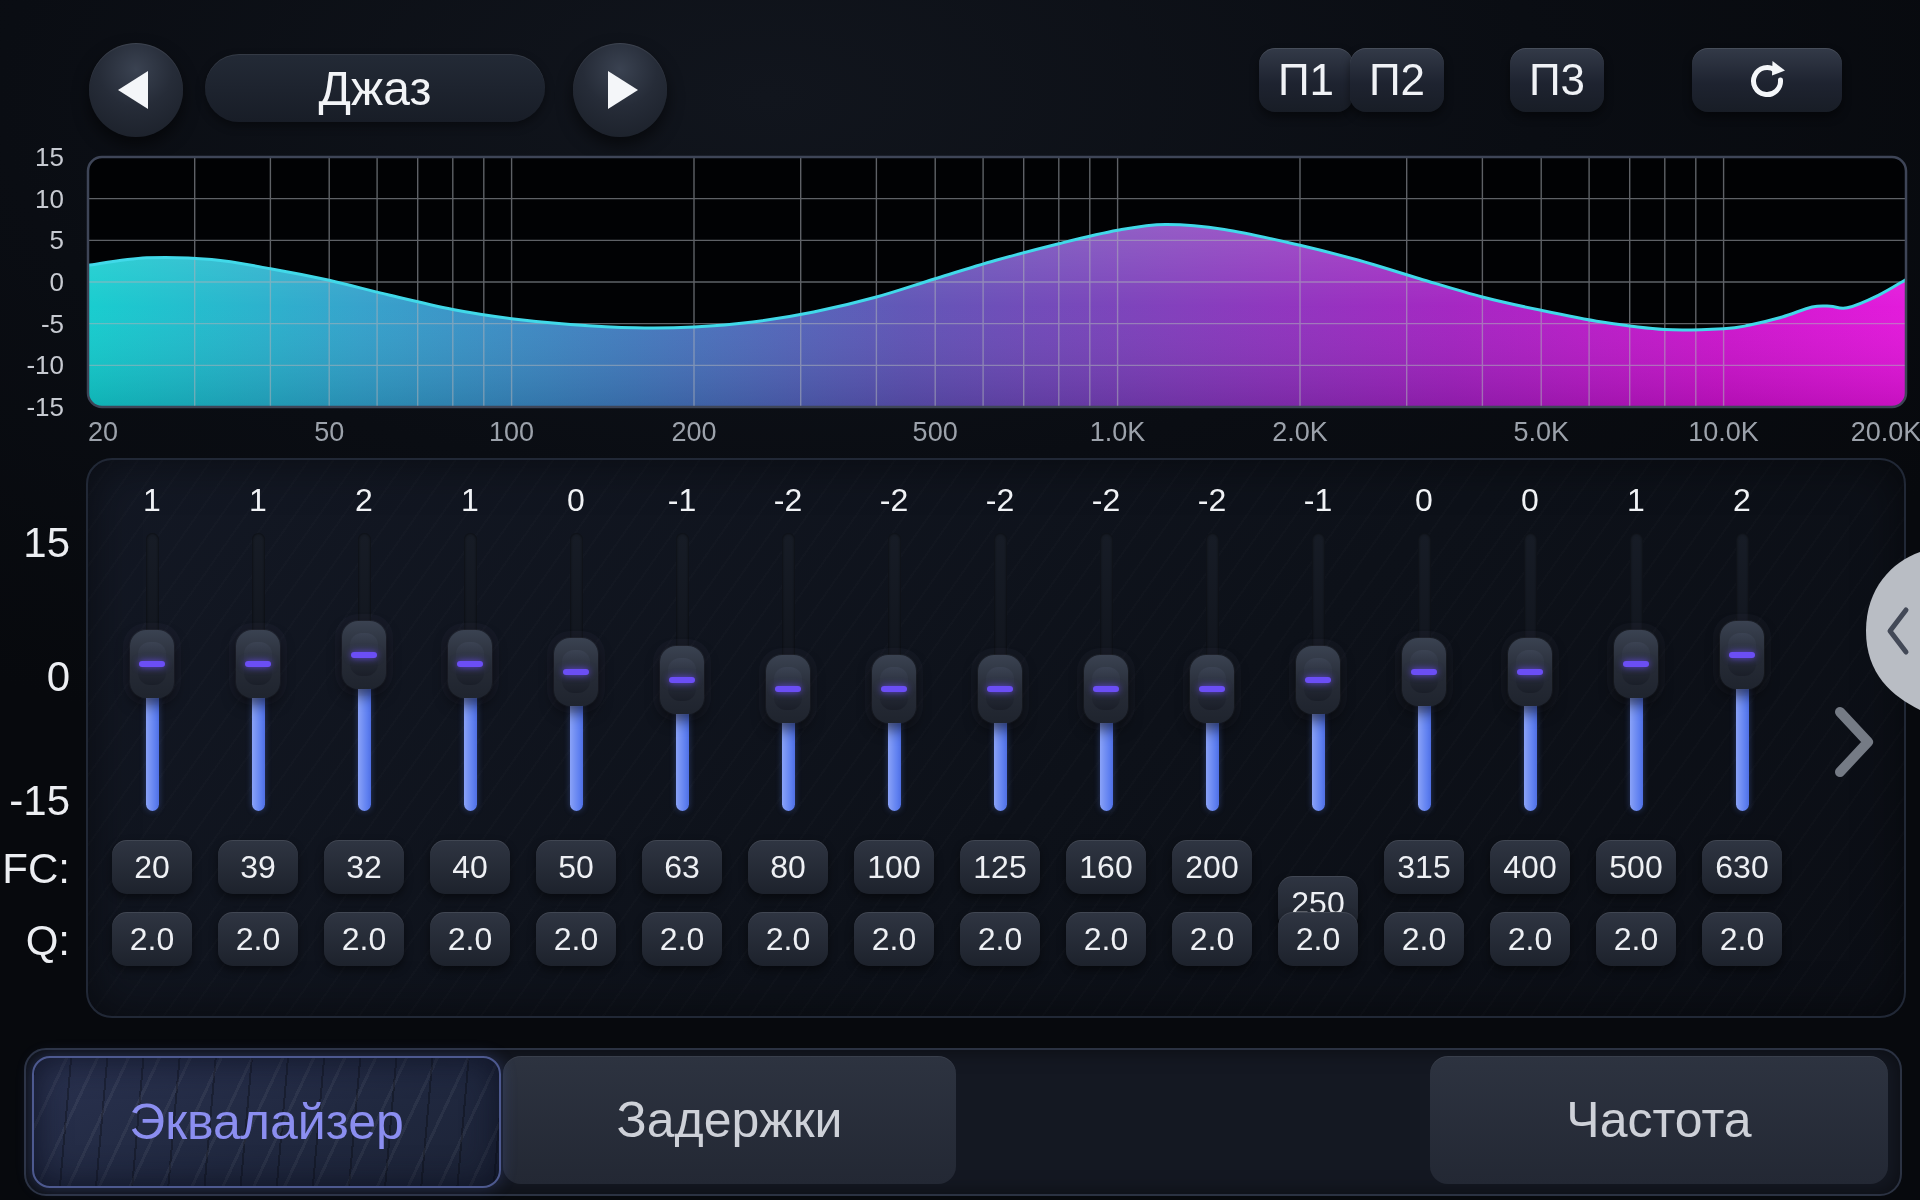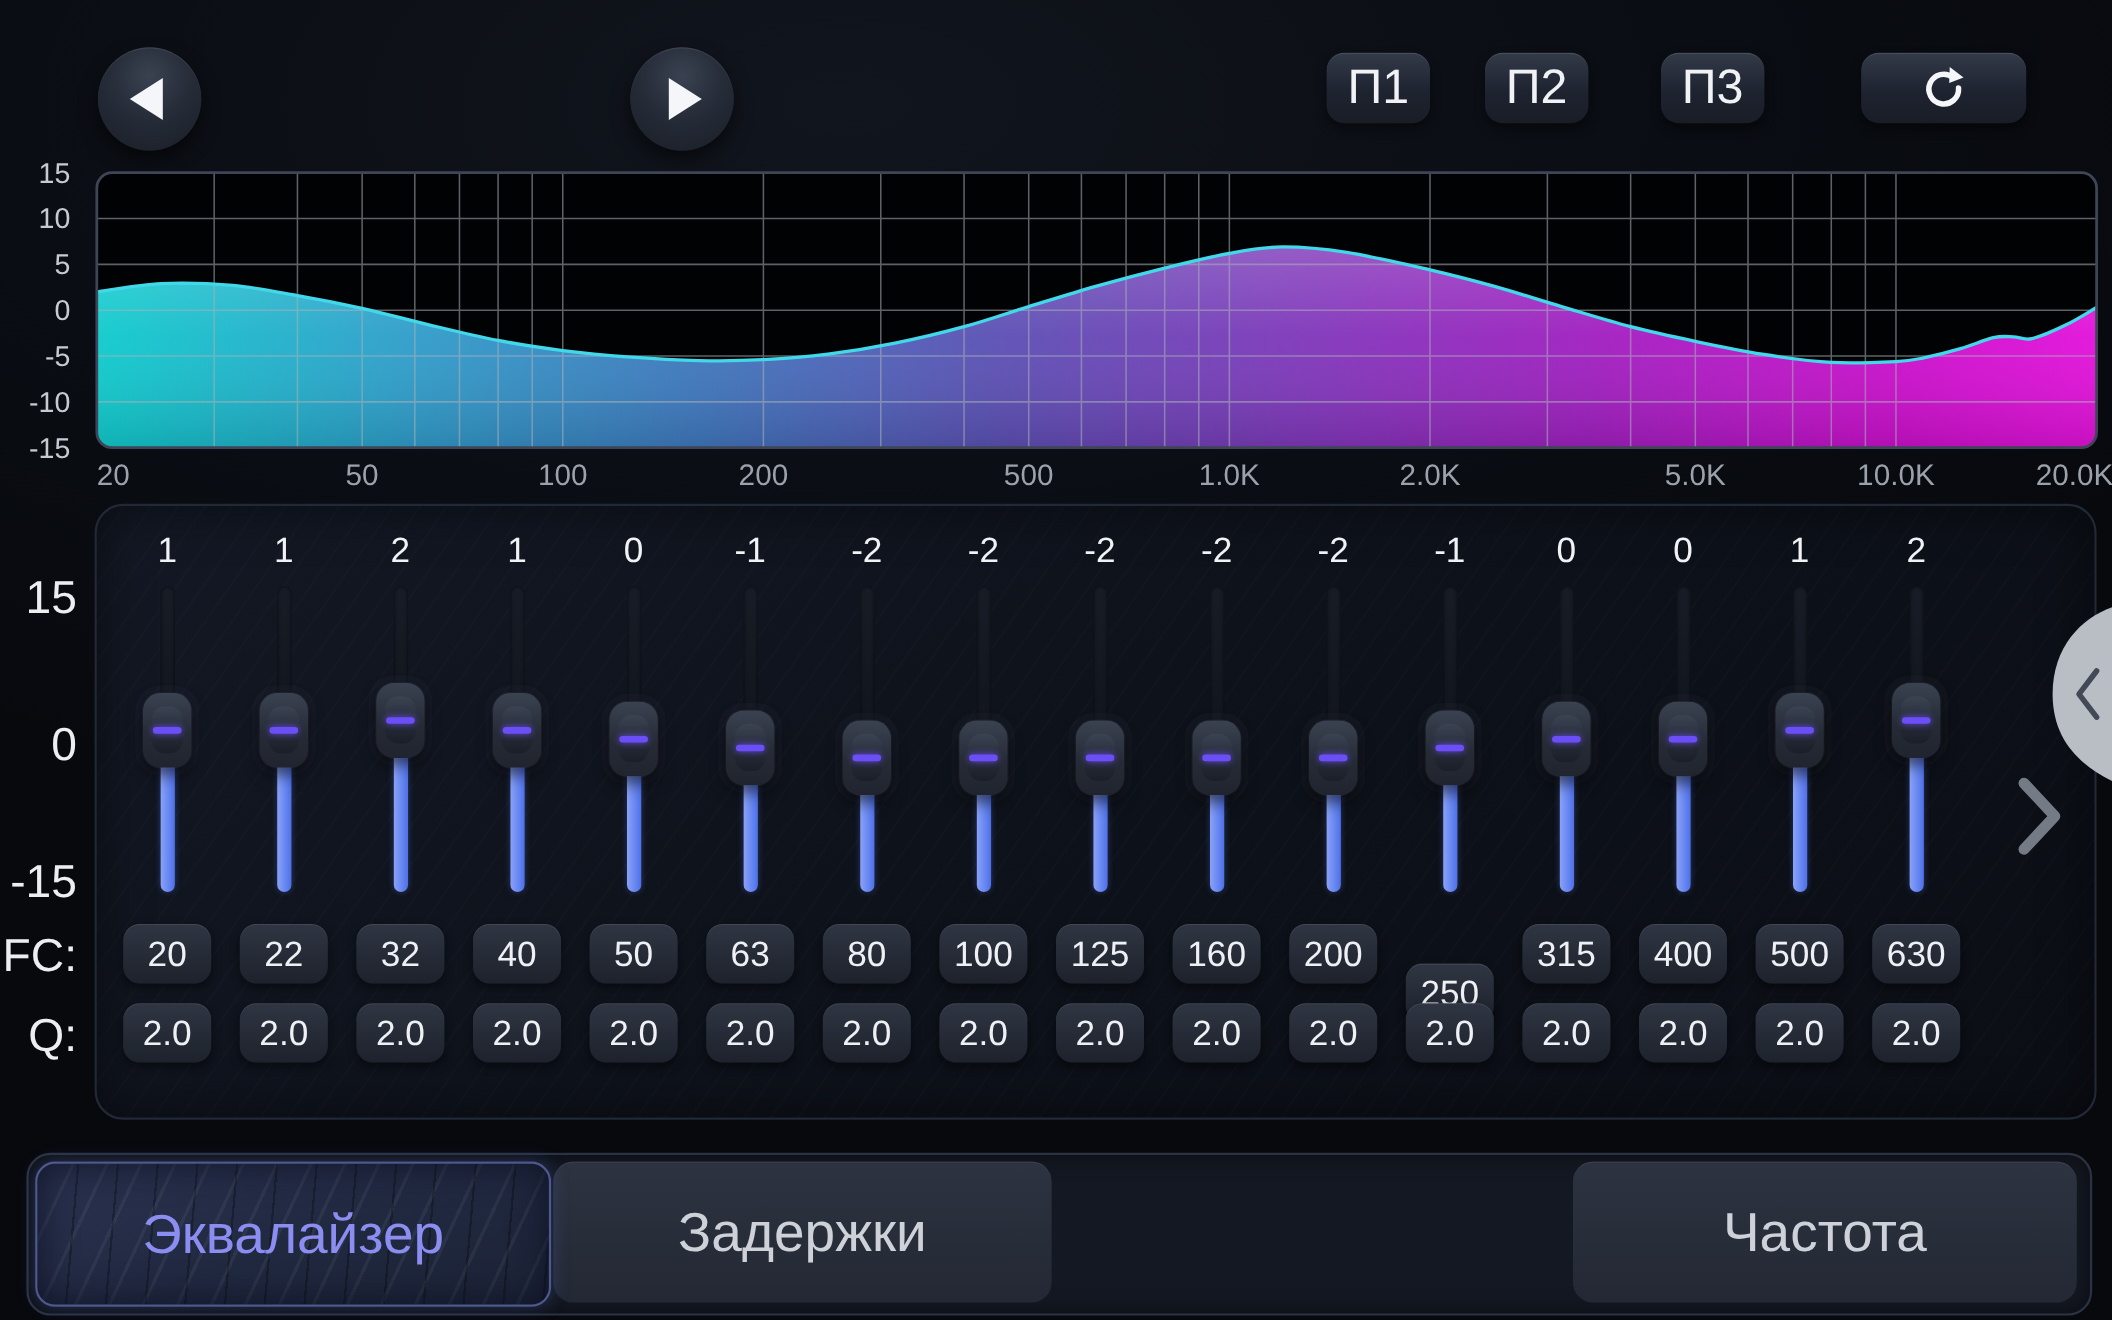--- a/index.html
+++ b/index.html
@@ -73,25 +73,28 @@
     box-shadow:0 0 16px rgba(95,115,210,.28), inset 0 0 34px rgba(10,14,30,.8);}
 </style>
 </head>
 <body>
 
 <div id="app">
 
   <div class="abs circle-btn" style="left:89px;top:43px;">
     <div class="tri-left"></div>
   </div>
+  <div class="abs preset-pill">
+    <span>Джаз</span>
+  </div>
   <div class="abs circle-btn" style="left:573px;top:43px;">
     <div class="tri-right"></div>
   </div>
 
-  <div class="abs mem-btn" style="left:1206px;">
+  <div class="abs mem-btn" style="left:1259px;">
     <span>П1</span>
   </div>
   <div class="abs mem-btn" style="left:1350px;">
     <span>П2</span>
   </div>
   <div class="abs mem-btn" style="left:1510px;">
     <span>П3</span>
   </div>
   <div class="abs mem-btn reset-btn">
     <svg width="42" height="42" viewBox="0 0 42 42">
@@ -167,21 +170,21 @@
         <div class="abs cell-btn" style="left:152px;top:912px;">2.0</div>
       </div>
       <div style="pointer-events: auto;">
         <div class="abs band-value" style="left:258px;top:482px;">1</div>
         <div class="abs track" style="left:258px;"></div>
         <div class="abs track-fill" style="left:258px;top:664px;height:147px;"></div>
         <div class="abs thumb" style="left:258px;top:630px;">
           <div class="thumb-inner"></div>
           <div class="thumb-dash"></div>
         </div>
-        <div class="abs cell-btn" style="left:258px;top:840px;">22</div>
+        <div class="abs cell-btn" style="left:258px;top:840px;">39</div>
         <div class="abs cell-btn" style="left:258px;top:912px;">2.0</div>
       </div>
       <div style="pointer-events: auto;">
         <div class="abs band-value" style="left:364px;top:482px;">2</div>
         <div class="abs track" style="left:364px;"></div>
         <div class="abs track-fill" style="left:364px;top:655px;height:156px;"></div>
         <div class="abs thumb" style="left:364px;top:621px;">
           <div class="thumb-inner"></div>
           <div class="thumb-dash"></div>
         </div>

